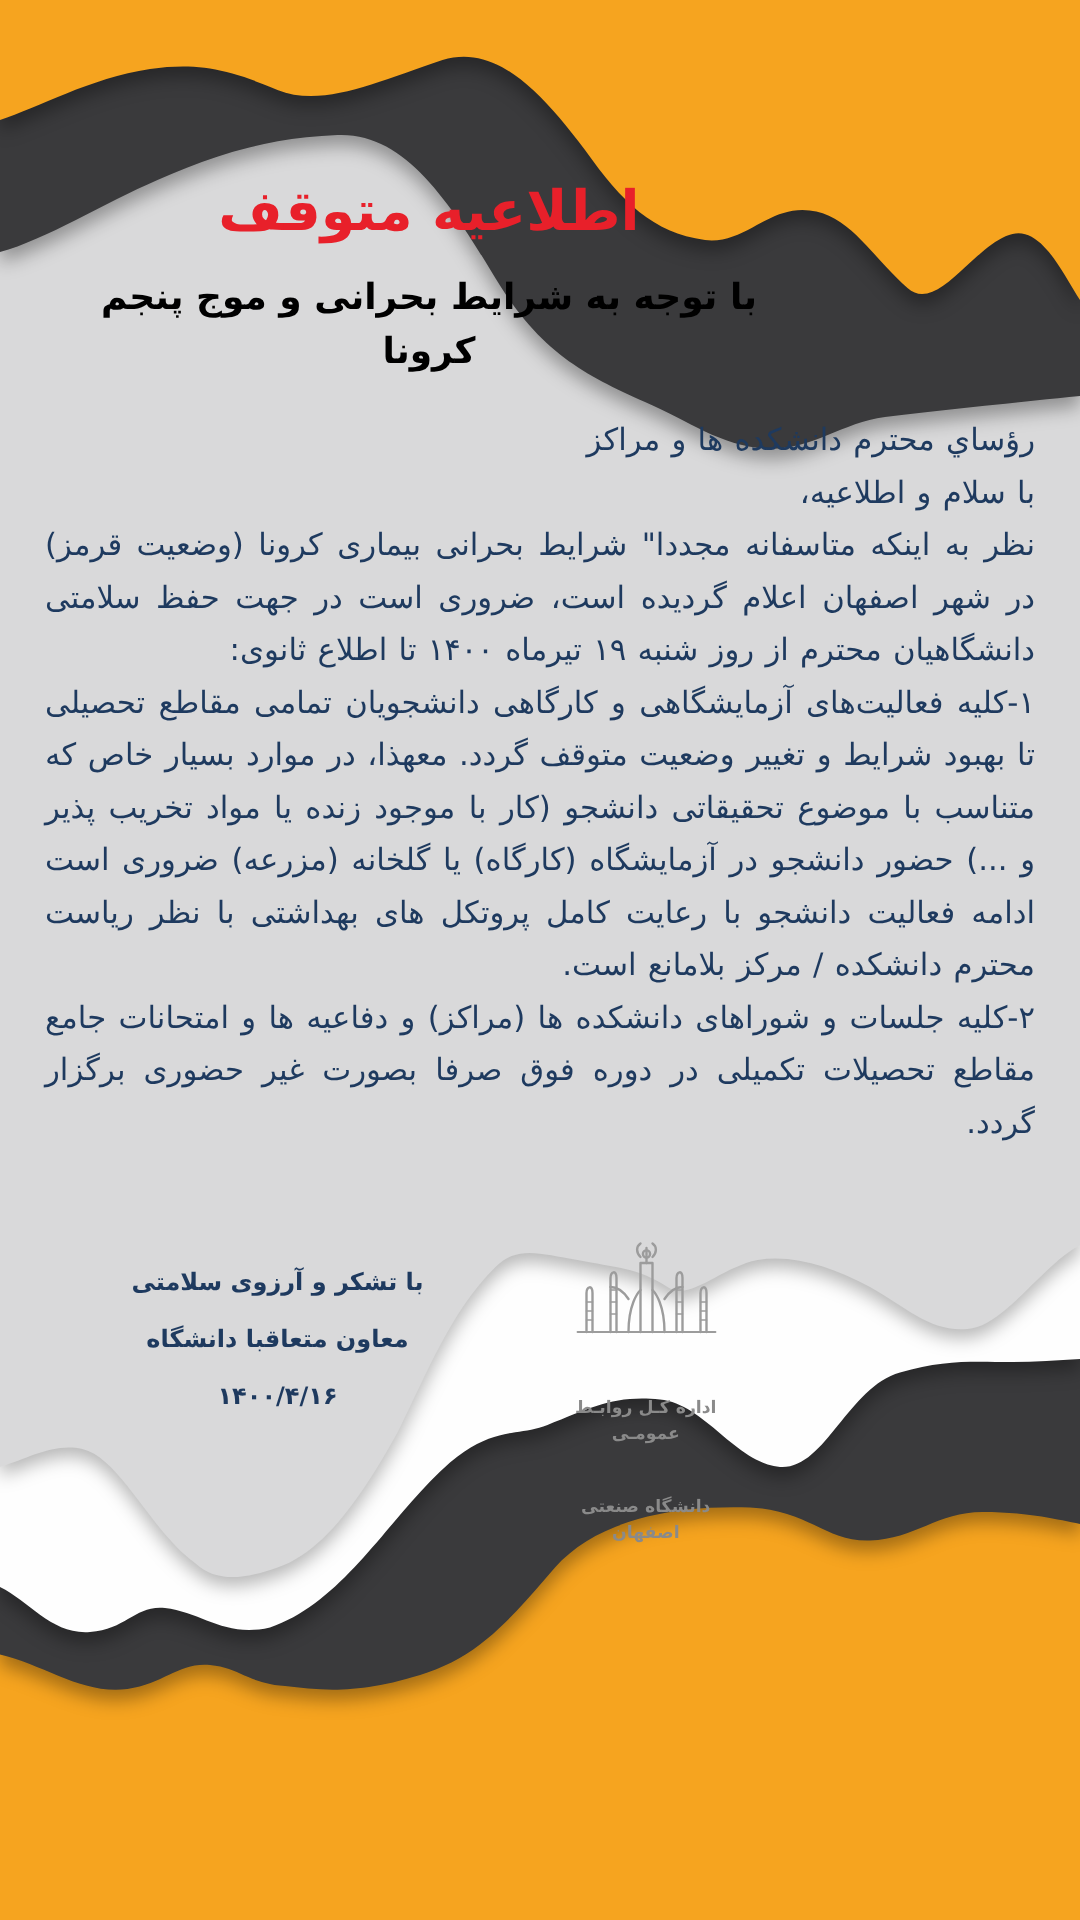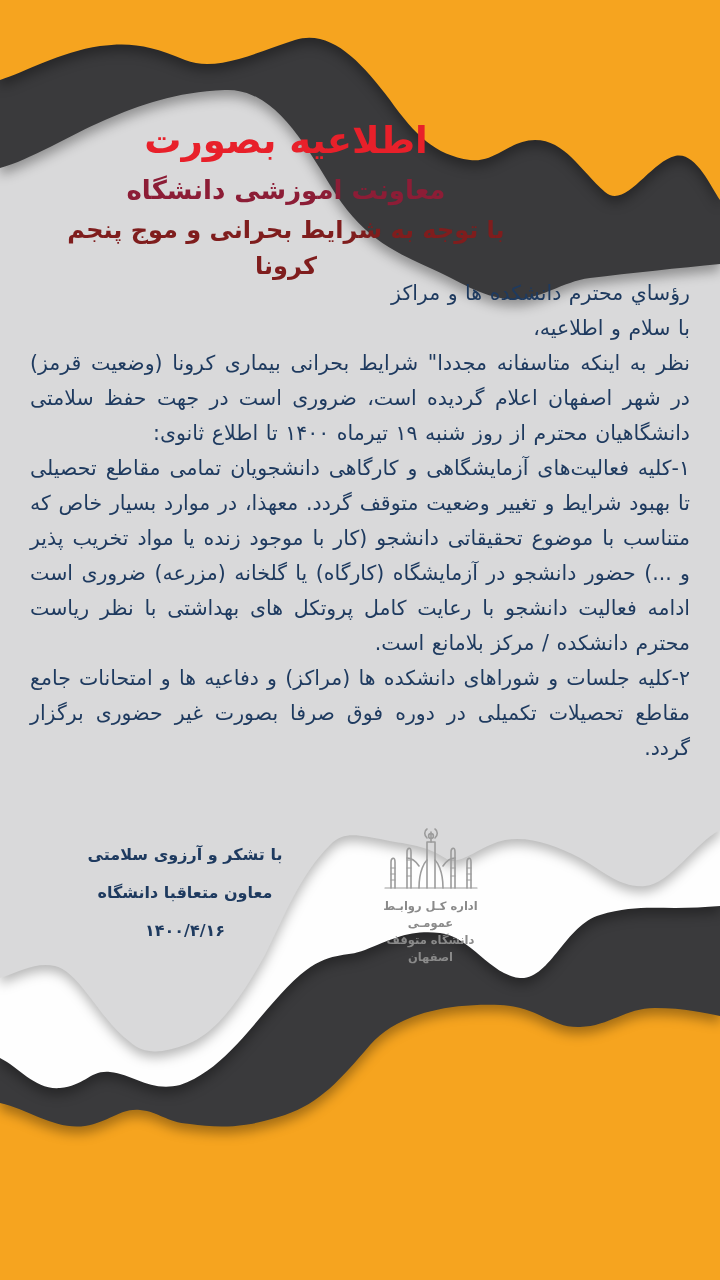--- a/index.html
+++ b/index.html
@@ -15,39 +15,39 @@
 
   .layer{position:absolute;direction:rtl;}
 
   
   .title-block{left:50px;top:118px;width:472px;text-align:center;}
   .main-title{
     font-size:37px;font-weight:700;color:#E8202A;line-height:46px;margin:0;
     letter-spacing:-1px;
   }
   .sub-title-1{font-size:26px;font-weight:700;color:#8C1D36;line-height:40px;margin:6px 0 0 0;}
-  .sub-title-2{font-size:24px;font-weight:700;color:#7f1d1d;line-height:36px;margin:2px 0 0 0;}
+  .sub-title-2{font-size:24px;font-weight:700;color:#000000;line-height:36px;margin:16px 0 0 0;}
 
   
   .body-block{left:30px;top:276px;width:660px;color:#1E3A5F;}
   .body-block p{
     margin:0;font-size:20.5px;font-weight:400;line-height:35px;
     text-align:justify;text-align-last:right;
     word-spacing:1px;
   }
 
   
   .sign-block{left:40px;top:836px;width:290px;text-align:center;color:#1E3A5F;}
   .sign-block div{font-size:16px;font-weight:700;line-height:38px;}
   .sign-date{letter-spacing:1px;}
 
   
   .logo-block{left:368px;top:826px;width:125px;text-align:center;color:#8F8F8F;}
   .logo-block .emblem{display:block;margin:0 auto;}
-  .logo-org{font-size:11.5px;font-weight:700;line-height:17px;color:#8A8A8A;}
+  .logo-org{font-size:11.5px;font-weight:700;line-height:17px;color:#8A8A8A;margin-top:32px;}
 </style>
 </head>
 <body>
 
 <div class="stage">
 
   <svg class="bg" width="720" height="1280" viewBox="0 0 720 1280">
 
     <rect x="0" y="0" width="720" height="1280" fill="#F6A41F"></rect>
 
@@ -107,22 +107,21 @@
          C330,29 360,60 390,100
          C415,135 435,155 470,160
          C495,163 510,140 535,140
          C565,140 580,170 605,192
          C625,210 650,162 675,156
          C695,151 710,185 720,200
          L720,0 L0,0 Z"></path>
   </svg>
 
   <div class="layer title-block">
-    <h1 class="main-title">اطلاعیه بصورت</h1>
-    <div class="sub-title-1">معاونت اموزشی دانشگاه</div>
+    <h1 class="main-title">اطلاعیه متوقف</h1>
     <div class="sub-title-2">با توجه به شرایط بحرانی و موج پنجم کرونا</div>
   </div>
 
   <div class="layer body-block">
     <p>رؤساي محترم دانشکده ها و مراکز</p>
     <p>با سلام و اطلاعیه،</p>
     <p>نظر به اینکه متاسفانه مجددا" شرایط بحرانی بیماری کرونا (وضعیت قرمز) در شهر اصفهان اعلام گردیده است، ضروری است در جهت حفظ سلامتی دانشگاهیان محترم از روز شنبه ۱۹ تیرماه ۱۴۰۰ تا اطلاع ثانوی:</p>
     <p>۱-کلیه فعالیت‌های آزمایشگاهی و کارگاهی دانشجویان تمامی مقاطع تحصیلی تا بهبود شرایط و تغییر وضعیت متوقف گردد. معهذا، در موارد بسیار خاص که متناسب با موضوع تحقیقاتی دانشجو (کار با موجود زنده یا مواد تخریب پذیر و ...) حضور دانشجو در آزمایشگاه (کارگاه) یا گلخانه (مزرعه) ضروری است ادامه فعالیت دانشجو با رعایت کامل پروتکل های بهداشتی با نظر ریاست محترم دانشکده / مرکز بلامانع است.</p>
     <p>۲-کلیه جلسات و شوراهای دانشکده ها (مراکز) و دفاعیه ها و امتحانات جامع مقاطع تحصیلات تکمیلی در دوره فوق صرفا بصورت غیر حضوری برگزار گردد.</p>
   </div>
@@ -150,16 +149,16 @@
       <path d="M86,62 L86,36 C86,32 90,30 90,36 L90,62"></path>
 
       <path d="M10,42 L14,42 M10,48 L14,48 M10,54 L14,54
                M26,34 L30,34 M26,42 L30,42 M26,50 L30,50
                M70,34 L74,34 M70,42 L74,42 M70,50 L74,50
                M86,42 L90,42 M86,48 L90,48 M86,54 L90,54" stroke-width="1.1"></path>
 
       <path d="M4,62 L96,62" stroke-width="1.2"></path>
     </svg>
     <div class="logo-org">اداره کـل روابـط عمومـی</div>
-    <div class="logo-org">دانشگاه متوقف اصفهان</div>
+    <div class="logo-org">دانشگاه صنعتی اصفهان</div>
   </div>
 
 </div>
 
 </body></html>

